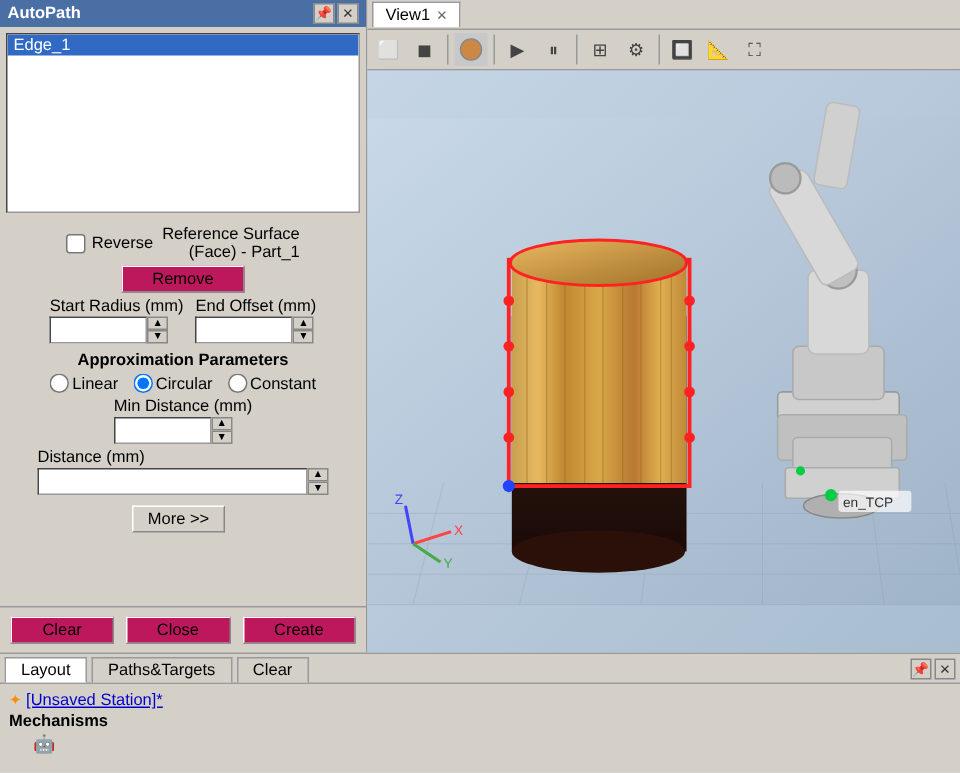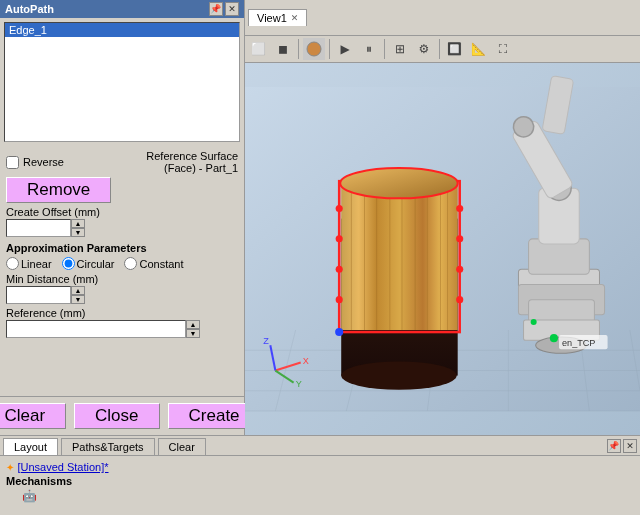--- a/index.html
+++ b/index.html
@@ -10,30 +10,30 @@
     
     .left-panel { width: 245px; min-width: 245px; background: #d4d0c8; border-right: 1px solid #999; display: flex; flex-direction: column; }
 
     .panel-header { background: #4a6fa5; color: white; padding: 2px 5px; display: flex; align-items: center; justify-content: space-between; font-size: 11px; font-weight: bold; }
     .panel-header-btns { display: flex; gap: 2px; }
     .panel-header-btn { background: #d4d0c8; border: 1px solid #888; width: 14px; height: 14px; font-size: 9px; cursor: pointer; display: flex; align-items: center; justify-content: center; color: #333; }
 
     .edge-list { background: #fff; border: 1px inset #999; margin: 4px; height: 120px; overflow-y: auto; }
     .edge-item { padding: 1px 4px; font-size: 11px; color: #000; background: #316ac5; color: white; }
 
-    .form-section { padding: 4px 6px; display: flex; flex-direction: column; gap: 3px; flex: 1; }
+    .form-section { padding: 4px 6px; display: flex; flex-direction: column; gap: 3px; flex: 1; align-items: center; }
 
     .row { display: flex; align-items: center; gap: 6px; }
     .row label { font-size: 11px; color: #000; }
 
     .checkbox-row { display: flex; align-items: center; gap: 4px; }
     .ref-surface-label { color: #000; font-weight: normal; }
     .ref-surface-value { color: #000; }
 
-    .btn { background: #f0abfc; border: 1px solid #888; padding: 2px 20px; font-size: 17px; cursor: pointer; border-top-color: #fff; border-left-color: #fff; }
+    .btn { background: #be185d; border: 1px solid #888; padding: 2px 20px; font-size: 11px; cursor: pointer; border-top-color: #fff; border-left-color: #fff; }
 
     .offset-row { display: flex; gap: 8px; }
     .offset-group { display: flex; flex-direction: column; gap: 1px; }
     .offset-group label { font-size: 11px; color: #000; }
     .spin-input { display: flex; align-items: center; }
     .spin-input input { width: 65px; height: 18px; font-size: 11px; border: 1px inset #999; padding: 0 2px; background: white; }
     .spin-btns { display: flex; flex-direction: column; }
     .spin-btns button { width: 14px; height: 9px; font-size: 7px; border: 1px solid #888; background: #d4d0c8; cursor: pointer; padding: 0; line-height: 1; display: flex; align-items: center; justify-content: center; }
 
     .section-label { font-size: 11px; font-weight: bold; color: #000; margin-top: 2px; }
@@ -44,21 +44,21 @@
 
     .tolerance-group { display: flex; flex-direction: column; gap: 1px; }
 
     .more-row { display: flex; justify-content: flex-end; padding-right: 6px; margin-top: 4px; }
     .more-btn { background: #d4d0c8; border: 1px solid #888; padding: 2px 10px; font-size: 11px; cursor: pointer; border-top-color: #fff; border-left-color: #fff; }
 
     .bottom-btns { display: flex; gap: 8px; padding: 6px; border-top: 1px solid #999; justify-content: center; }
 
     
     .right-panel { flex: 1; display: flex; flex-direction: column; background: #b8c8d8; }
-    .view-tab-bar { background: #d4d0c8; border-bottom: 1px solid #999; display: flex; align-items: center; height: 36px; }
+    .view-tab-bar { background: #d4d0c8; border-bottom: 1px solid #999; display: flex; align-items: center; height: 20px; }
     .view-tab { padding: 2px 8px; font-size: 11px; border: 1px solid #999; border-bottom: none; background: #fff; margin-left: 3px; cursor: pointer; display: flex; align-items: center; gap: 4px; }
     .view-tab-close { font-size: 9px; cursor: pointer; color: #666; }
 
     .toolbar { background: #d4d0c8; border-bottom: 1px solid #999; display: flex; align-items: center; gap: 2px; padding: 2px 3px; }
     .toolbar-btn { width: 22px; height: 22px; background: #d4d0c8; border: 1px solid transparent; cursor: pointer; display: flex; align-items: center; justify-content: center; font-size: 12px; color: #444; }
     .toolbar-separator { width: 1px; height: 20px; background: #999; margin: 0 2px; }
 
     .viewport { flex: 1; position: relative; overflow: hidden; background: linear-gradient(135deg, #c5d5e5 0%, #a8bdd0 100%); }
 
     
@@ -103,26 +103,36 @@
           <div class="ref-surface-value">(Face) - Part_1</div>
         </div>
       </div>
 
       <div>
         <button class="btn">Remove</button>
       </div>
 
       <div class="offset-row">
         <div class="offset-group">
-          <label>Create Offset (mm)</label>
+          <label>Start Radius (mm)</label>
           <div class="spin-input">
             <input type="text" style="">
             <div class="spin-btns">
               <button class="spin-btns" style="width:14px;height:9px;font-size:7px;border:1px solid #888;background:#d4d0c8;cursor:pointer;padding:0;line-height:1;display:flex;align-items:center;justify-content:center;">▲</button>
               <button class="spin-btns" style="width:14px;height:9px;font-size:7px;border:1px solid #888;background:#d4d0c8;cursor:pointer;padding:0;line-height:1;display:flex;align-items:center;justify-content:center;">▼</button>
+            </div>
+          </div>
+        </div>
+        <div class="offset-group">
+          <label>End Offset (mm)</label>
+          <div class="spin-input">
+            <input type="text" style="">
+            <div class="spin-btns">
+              <button style="width:14px;height:9px;font-size:7px;border:1px solid #888;background:#d4d0c8;cursor:pointer;padding:0;line-height:1;display:flex;align-items:center;justify-content:center;">▲</button>
+              <button style="width:14px;height:9px;font-size:7px;border:1px solid #888;background:#d4d0c8;cursor:pointer;padding:0;line-height:1;display:flex;align-items:center;justify-content:center;">▼</button>
             </div>
           </div>
         </div>
       </div>
 
       <div class="section-label">Approximation Parameters</div>
 
       <div class="radio-row">
         <div class="radio-item">
           <input type="radio" name="approx" style="">
@@ -145,30 +155,33 @@
             <input type="text" style="">
             <div class="spin-btns">
               <button style="width:14px;height:9px;font-size:7px;border:1px solid #888;background:#d4d0c8;cursor:pointer;padding:0;line-height:1;display:flex;align-items:center;justify-content:center;">▲</button>
               <button style="width:14px;height:9px;font-size:7px;border:1px solid #888;background:#d4d0c8;cursor:pointer;padding:0;line-height:1;display:flex;align-items:center;justify-content:center;">▼</button>
             </div>
           </div>
         </div>
       </div>
 
       <div class="tolerance-group">
-        <label>Reference (mm)</label>
+        <label>Distance (mm)</label>
         <div class="spin-input">
           <input type="text" style="width: 180px;">
           <div class="spin-btns">
             <button style="width:14px;height:9px;font-size:7px;border:1px solid #888;background:#d4d0c8;cursor:pointer;padding:0;line-height:1;display:flex;align-items:center;justify-content:center;">▲</button>
             <button style="width:14px;height:9px;font-size:7px;border:1px solid #888;background:#d4d0c8;cursor:pointer;padding:0;line-height:1;display:flex;align-items:center;justify-content:center;">▼</button>
           </div>
         </div>
       </div>
 
+      <div class="more-row">
+        <button class="more-btn">More &gt;&gt;</button>
+      </div>
 
     </div>
 
     <div class="bottom-btns">
       <button class="btn">Clear</button>
       <button class="btn">Close</button>
       <button class="btn">Create</button>
     </div>
   </div>
 

